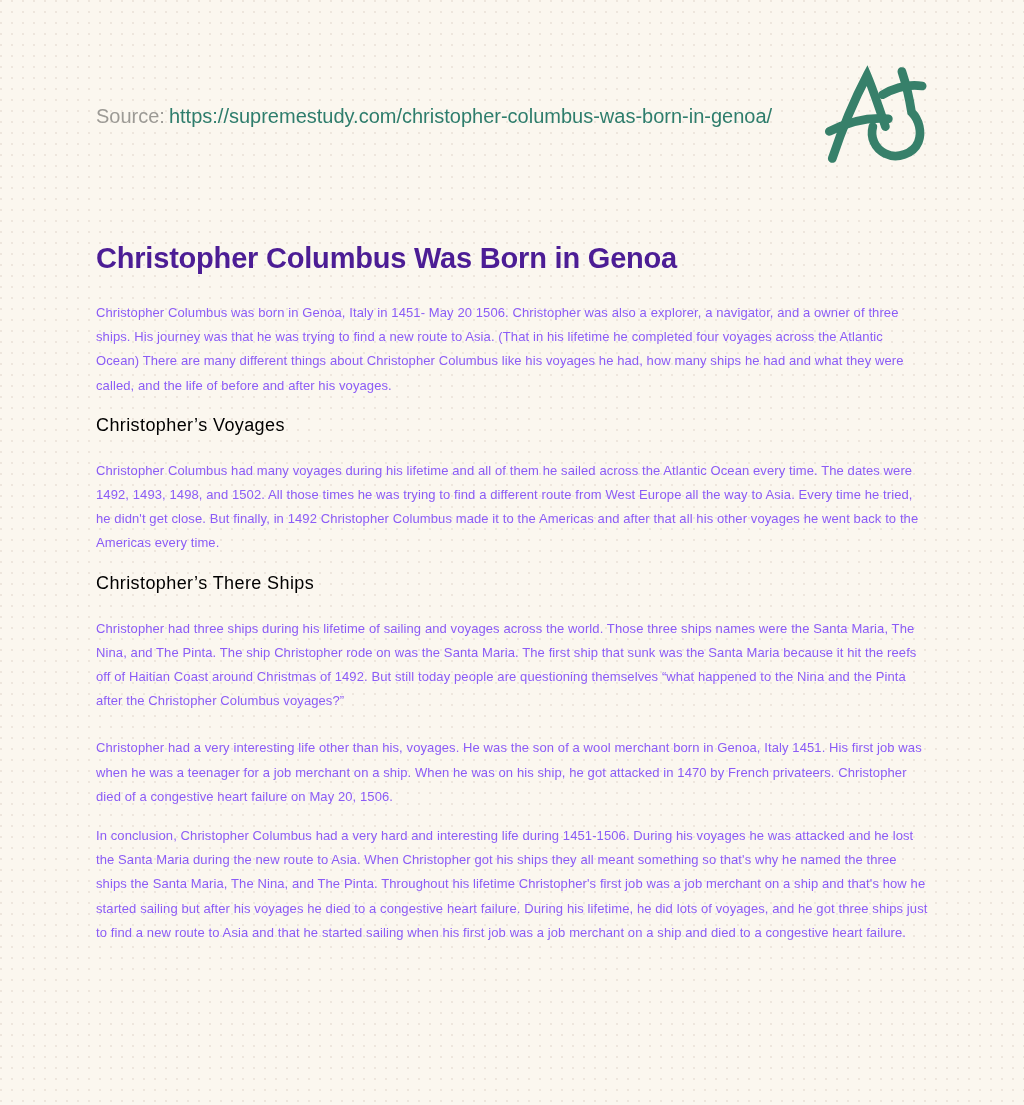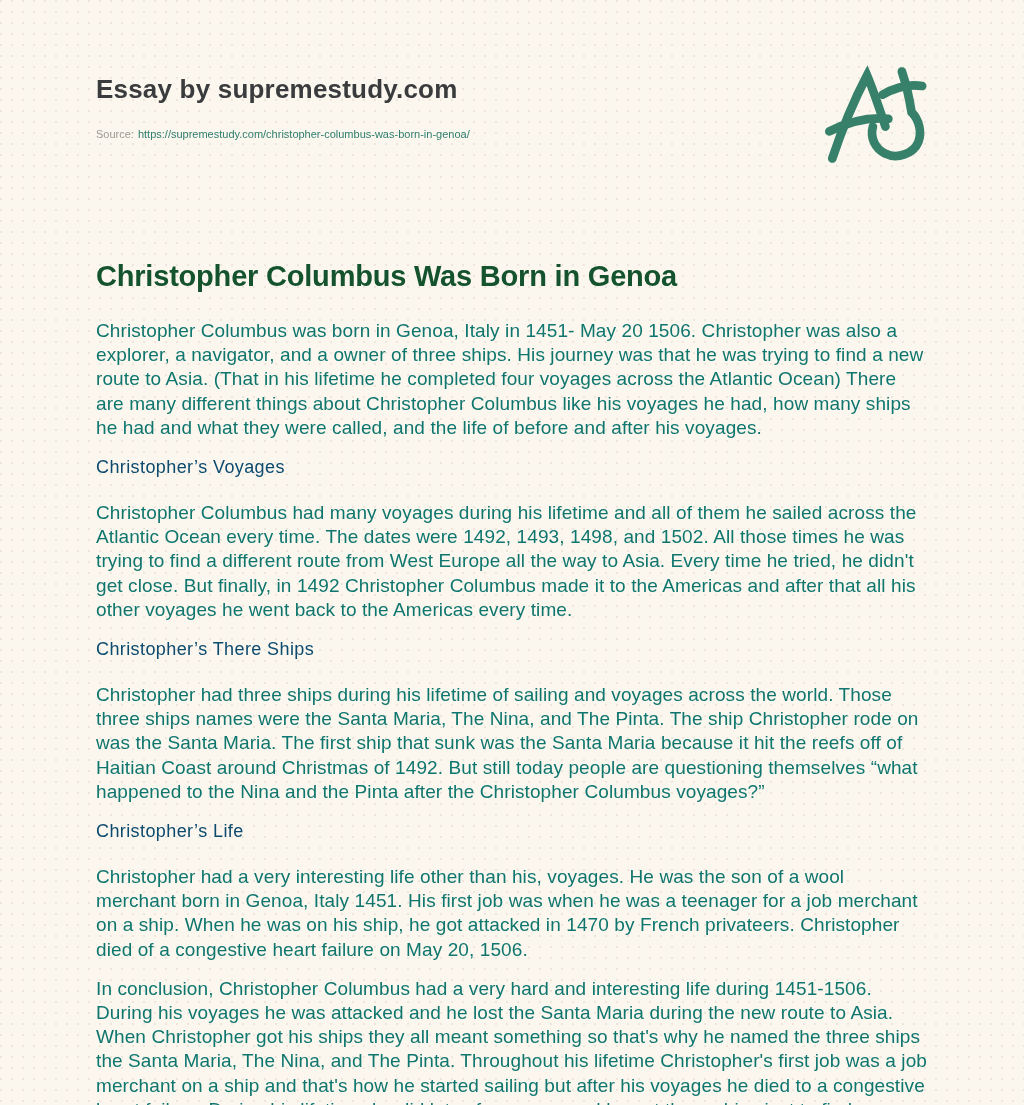--- a/index.html
+++ b/index.html
@@ -28,22 +28,22 @@
   
   .byline {
     font-size: 26px;
     line-height: 32px;
     font-weight: bold;
     color: #393B3D;
     letter-spacing: 0.2px;
   }
 
   .source-line {
-    margin-top: 18px;
-    font-size: 11px;
+    margin-top: 32px;
+    font-size: 20px;
     line-height: 22px;
   }
 
   .source-label {
     color: #9C9A95;
     margin-right: 4px;
   }
 
   .source-link {
     color: #2E7D6C;
@@ -60,51 +60,50 @@
   }
 
   .logo svg { width: 100%; height: 100%; display: block; }
 
   
   .title {
     margin-top: 113px;
     font-size: 29px;
     line-height: 36px;
     font-weight: bold;
-    color: #14532d;
+    color: #4c1d95;
     letter-spacing: -0.2px;
   }
 
   p.essay-text {
-    font-size: 19px;
+    font-size: 13px;
     line-height: 24.2px;
     letter-spacing: 0.1px;
-    color: #0f766e;
+    color: #8b5cf6;
   }
 
   p.intro       { margin-top: 25px; }
   p.section-body{ margin-top: 23px; }
   p.conclusion  { margin-top: 15px; }
 
   h2.section-heading {
     margin-top: 16px;
     font-size: 18px;
     line-height: 22px;
     font-weight: normal;
-    color: #0c4a6e;
+    color: #000000;
     letter-spacing: 0.4px;
   }
 </style>
 </head>
 <body>
 
 <div class="page">
 
   <div>
-    <div class="byline">Essay by supremestudy.com</div>
 
     <div class="source-line">
       <span class="source-label">Source:</span><a class="source-link">https://supremestudy.com/christopher-columbus-was-born-in-genoa/</a>
     </div>
 
     <div class="logo">
       <svg viewBox="0 0 150 120" fill="none" xmlns="http://www.w3.org/2000/svg">
         <g stroke="#37806A" stroke-width="9" stroke-linecap="round" fill="none">
 
           <path d="M 7 105 C 18 72 33 38 43 19 C 49 33 56 54 62 72"></path>
@@ -123,19 +122,18 @@
     <h1 class="title">Christopher Columbus Was Born in Genoa</h1>
 
     <p class="essay-text intro">Christopher Columbus was born in Genoa, Italy in 1451- May 20 1506. Christopher was also a explorer, a navigator, and a owner of three ships. His journey was that he was trying to find a new route to Asia. (That in his lifetime he completed four voyages across the Atlantic Ocean) There are many different things about Christopher Columbus like his voyages he had, how many ships he had and what they were called, and the life of before and after his voyages.</p>
 
     <h2 class="section-heading">Christopher’s Voyages</h2>
     <p class="essay-text section-body">Christopher Columbus had many voyages during his lifetime and all of them he sailed across the Atlantic Ocean every time. The dates were 1492, 1493, 1498, and 1502. All those times he was trying to find a different route from West Europe all the way to Asia. Every time he tried, he didn't get close. But finally, in 1492 Christopher Columbus made it to the Americas and after that all his other voyages he went back to the Americas every time.</p>
 
     <h2 class="section-heading">Christopher’s There Ships</h2>
     <p class="essay-text section-body">Christopher had three ships during his lifetime of sailing and voyages across the world. Those three ships names were the Santa Maria, The Nina, and The Pinta. The ship Christopher rode on was the Santa Maria. The first ship that sunk was the Santa Maria because it hit the reefs off of Haitian Coast around Christmas of 1492. But still today people are questioning themselves “what happened to the Nina and the Pinta after the Christopher Columbus voyages?”</p>
 
-    <h2 class="section-heading">Christopher’s Life</h2>
     <p class="essay-text section-body">Christopher had a very interesting life other than his, voyages. He was the son of a wool merchant born in Genoa, Italy 1451. His first job was when he was a teenager for a job merchant on a ship. When he was on his ship, he got attacked in 1470 by French privateers. Christopher died of a congestive heart failure on May 20, 1506.</p>
 
     <p class="essay-text conclusion">In conclusion, Christopher Columbus had a very hard and interesting life during 1451-1506. During his voyages he was attacked and he lost the Santa Maria during the new route to Asia. When Christopher got his ships they all meant something so that's why he named the three ships the Santa Maria, The Nina, and The Pinta. Throughout his lifetime Christopher's first job was a job merchant on a ship and that's how he started sailing but after his voyages he died to a congestive heart failure. During his lifetime, he did lots of voyages, and he got three ships just to find a new route to Asia and that he started sailing when his first job was a job merchant on a ship and died to a congestive heart failure.</p>
   </div>
 
 </div>
 
 </body></html>

